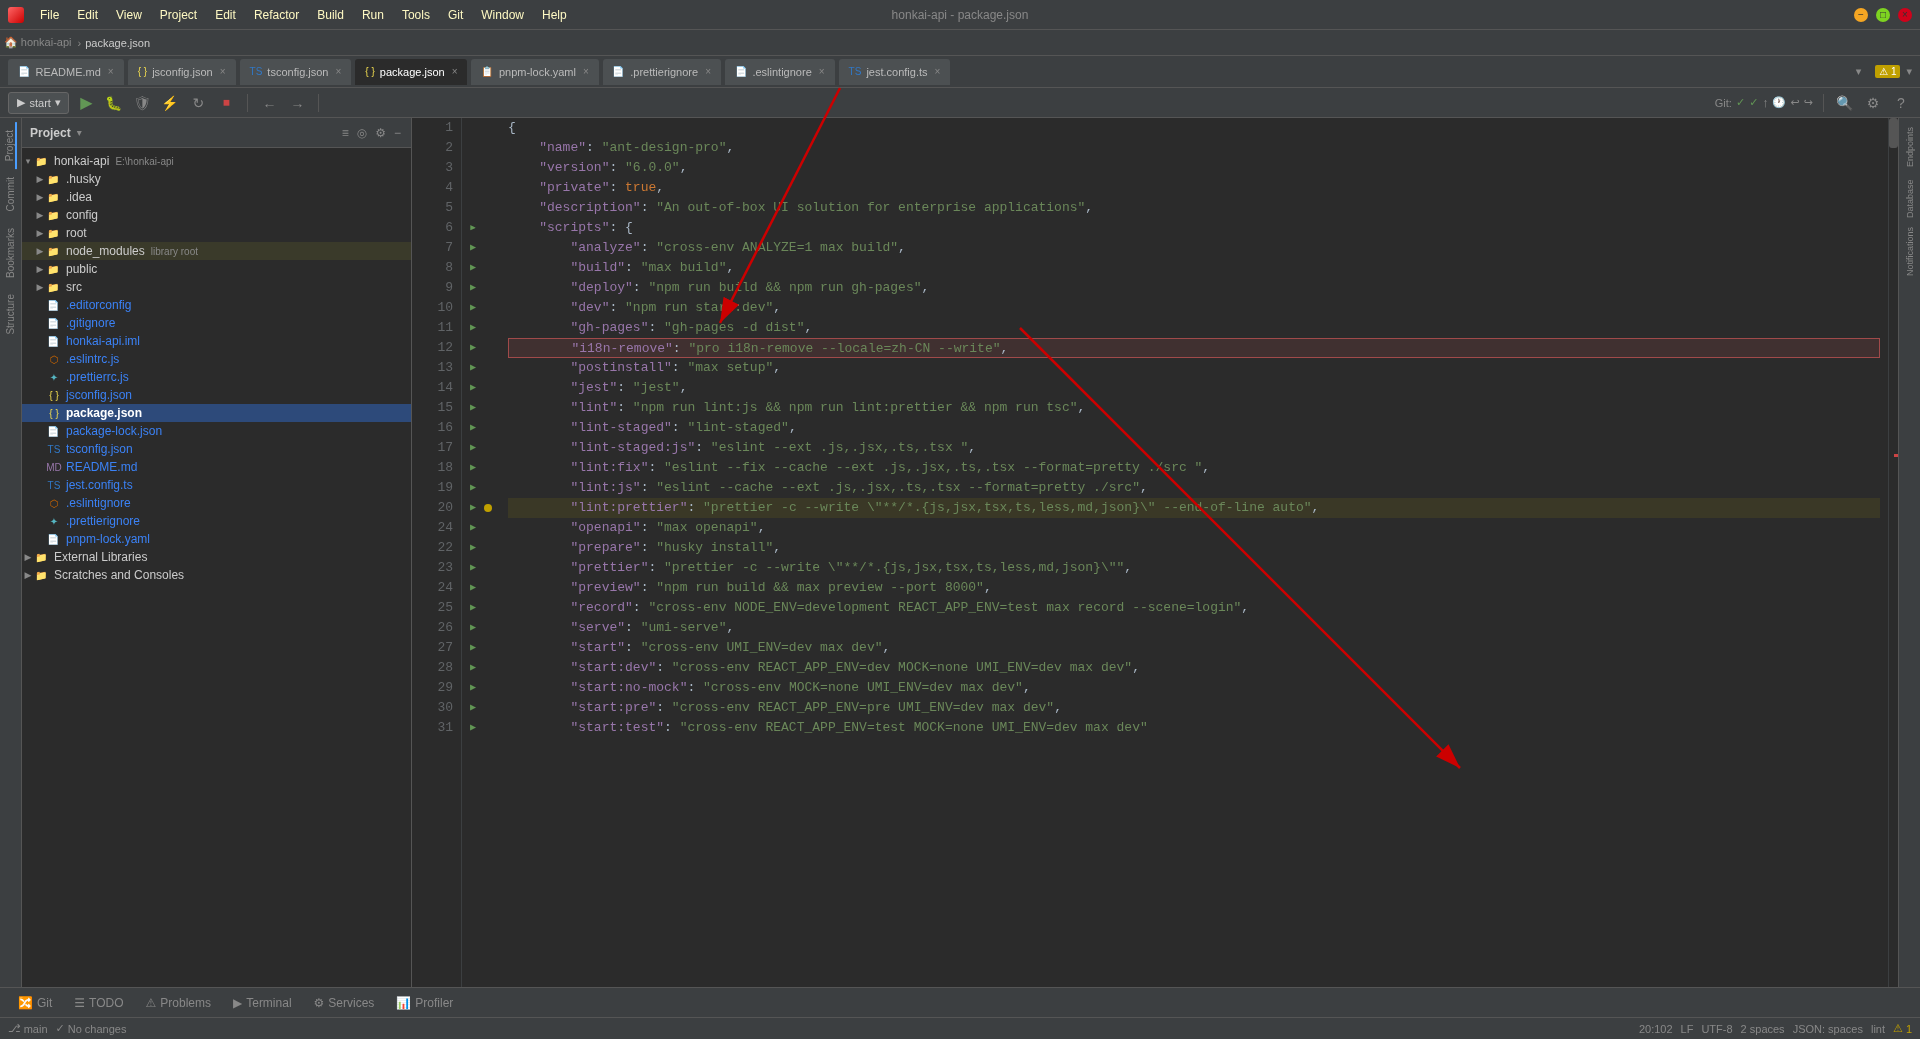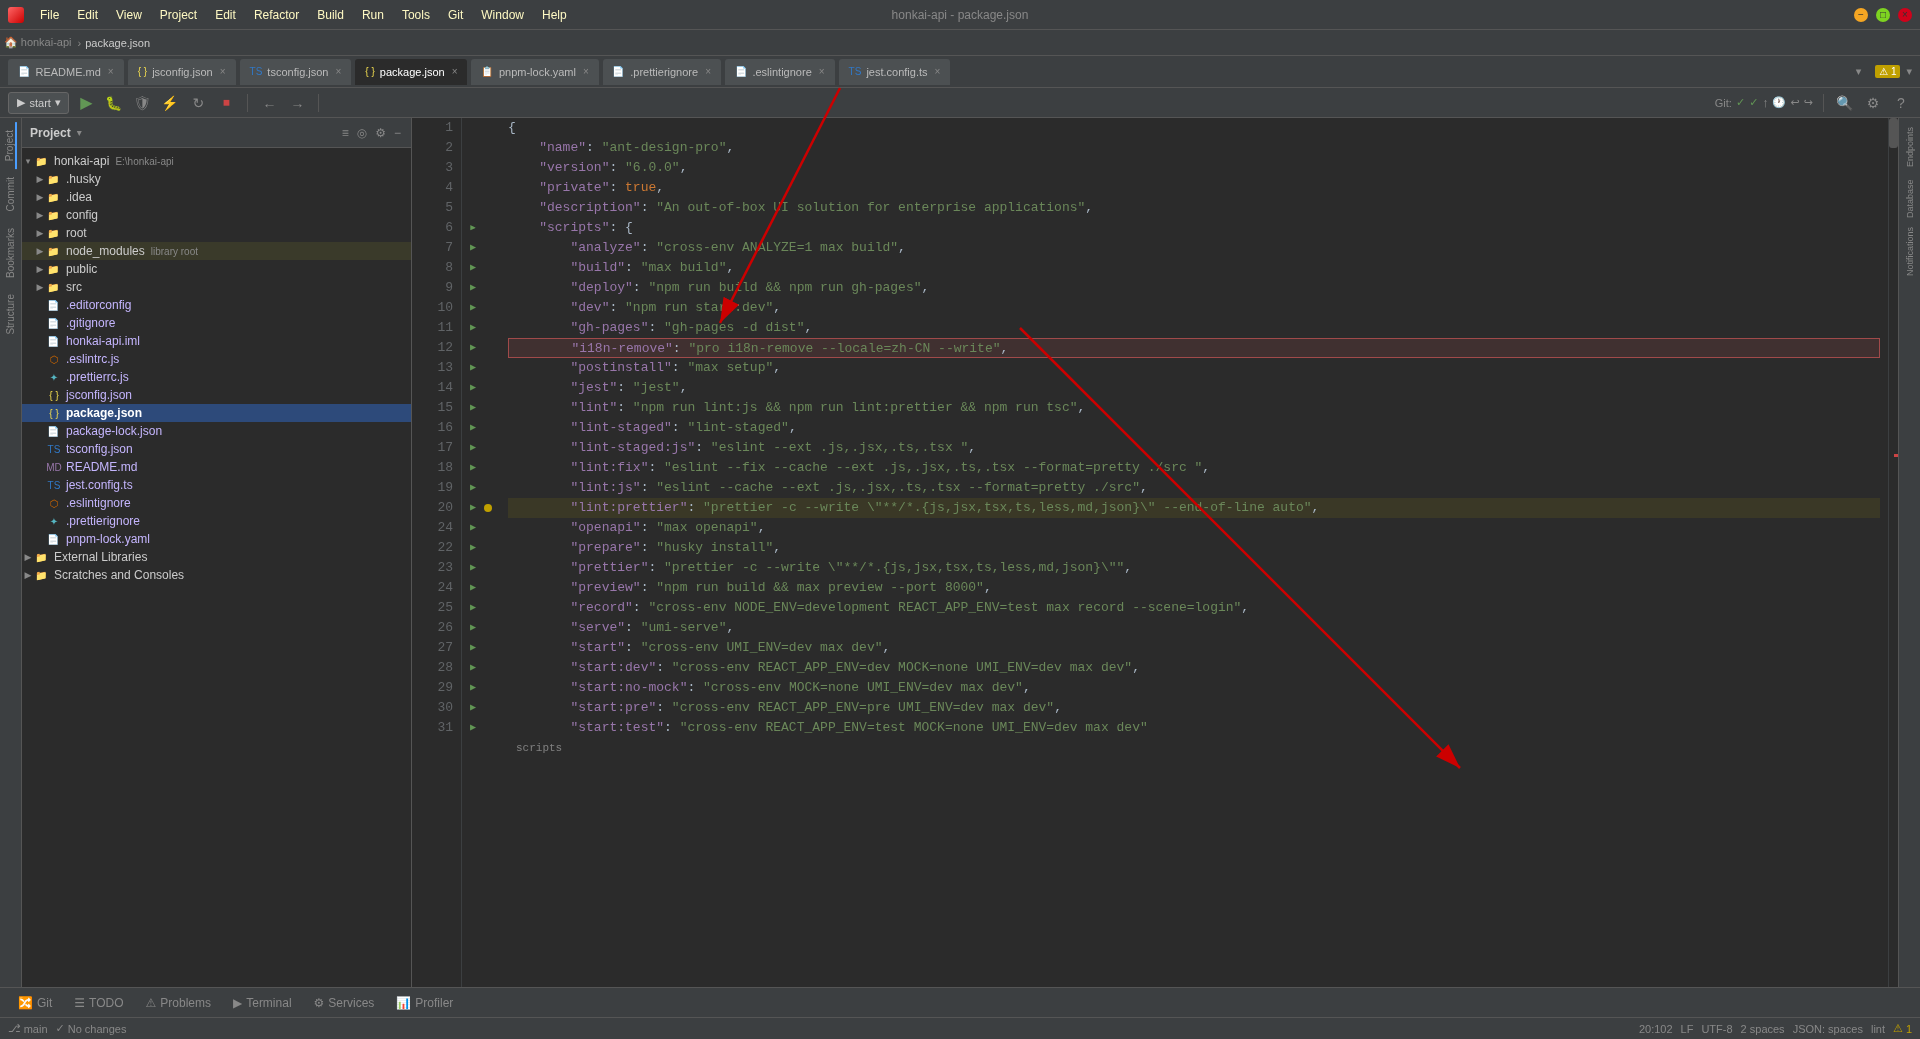--- a/index.html
+++ b/index.html
@@ -169,21 +169,21 @@
       width: 16px; height: 16px;
       flex-shrink: 0;
       margin-right: 4px;
       display: flex; align-items: center; justify-content: center;
       font-size: 10px;
     }
     .tree-label {
       font-size: 12px;
     }
     .tree-label.folder { color: #ccc; font-weight: 500; }
-    .tree-label.file { color: #c4b5fd; }
+    .tree-label.file { color: #3b82f6; }
     .tree-label.active { font-weight: bold; color: #fff; }
     .library-badge {
       font-size: 10px;
       color: #888;
       margin-left: 6px;
     }
 
     
     .editor-area {
       flex: 1;
@@ -783,21 +783,20 @@
           <div class="code-line">        <span class="key">"prettier"</span><span class="bracket">: </span><span class="str">"prettier -c --write \"**/*.{js,jsx,tsx,ts,less,md,json}\""</span><span class="bracket">,</span></div>
           <div class="code-line">        <span class="key">"preview"</span><span class="bracket">: </span><span class="str">"npm run build &amp;&amp; max preview --port 8000"</span><span class="bracket">,</span></div>
           <div class="code-line">        <span class="key">"record"</span><span class="bracket">: </span><span class="str">"cross-env NODE_ENV=development REACT_APP_ENV=test max record --scene=login"</span><span class="bracket">,</span></div>
           <div class="code-line">        <span class="key">"serve"</span><span class="bracket">: </span><span class="str">"umi-serve"</span><span class="bracket">,</span></div>
           <div class="code-line">        <span class="key">"start"</span><span class="bracket">: </span><span class="str">"cross-env UMI_ENV=dev max dev"</span><span class="bracket">,</span></div>
           <div class="code-line">        <span class="key">"start:dev"</span><span class="bracket">: </span><span class="str">"cross-env REACT_APP_ENV=dev MOCK=none UMI_ENV=dev max dev"</span><span class="bracket">,</span></div>
           <div class="code-line">        <span class="key">"start:no-mock"</span><span class="bracket">: </span><span class="str">"cross-env MOCK=none UMI_ENV=dev max dev"</span><span class="bracket">,</span></div>
           <div class="code-line">        <span class="key">"start:pre"</span><span class="bracket">: </span><span class="str">"cross-env REACT_APP_ENV=pre UMI_ENV=dev max dev"</span><span class="bracket">,</span></div>
           <div class="code-line">        <span class="key">"start:test"</span><span class="bracket">: </span><span class="str">"cross-env REACT_APP_ENV=test MOCK=none UMI_ENV=dev max dev"</span></div>
 
-          <div style="height:20px; line-height:20px; color:#808080; font-size:11px; padding-left:8px;">scripts</div>
         </div>
 
         <div style="width:10px; background:#2b2b2b; position:relative; border-left:1px solid #3c3f41;">
           <div style="position:absolute; top:0; width:100%; height:30px; background:#555; border-radius:3px;"></div>
 
           <div style="position:absolute; right:0; width:4px; height:3px; background:#cc4444; top: calc(12/31 * 100%);"></div>
         </div>
       </div>
 
       <svg style="position:absolute; left:410px; top:58px; width:1100px; height:900px; pointer-events:none; z-index:10;">

